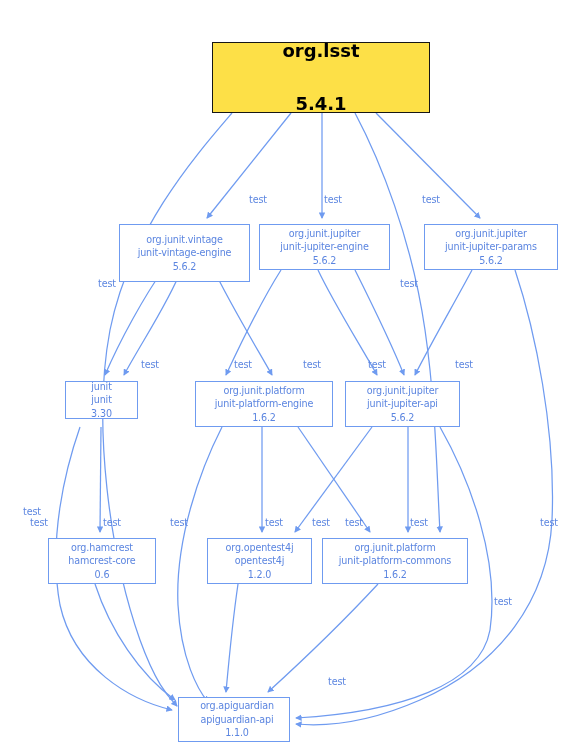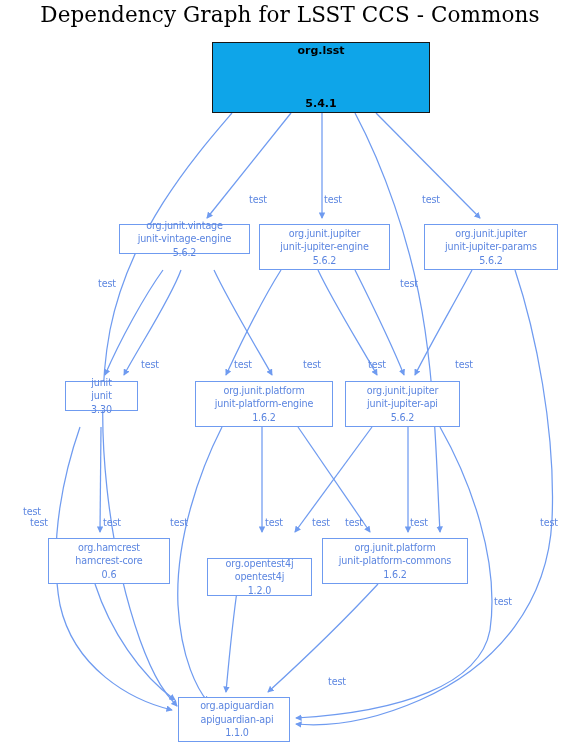--- a/index.html
+++ b/index.html
@@ -45,23 +45,23 @@
     text-align: center;
     display: flex;
     flex-direction: column;
     justify-content: center;
     align-items: center;
     letter-spacing: -0.15px;
     z-index: 3;
   }
   .node.root {
     border: 1.7px solid #161616;
-    background: #0ea5e9;
+    background: #fde047;
     color: #000000;
-    font-size: 11px;
+    font-size: 18px;
     line-height: 22.5px;
     font-weight: bold;
     letter-spacing: 0px;
     gap: 30px;
   }
   .node .ln { display: block; white-space: nowrap; }
   .edge-label {
     position: absolute;
     font-size: 9.6px;
     color: #5b85e0;
@@ -70,21 +70,20 @@
     z-index: 2;
     letter-spacing: -0.1px;
     margin-top: 33px;
   }
 </style>
 </head>
 <body>
 
 <div id="page">
 
-  <div id="graph-title">Dependency Graph for LSST CCS - Commons</div>
 
   <svg id="edges" viewBox="0 0 580 749" xmlns="http://www.w3.org/2000/svg">
     <defs>
       <marker id="arrow" viewBox="0 0 10 10" refX="8.6" refY="5" markerWidth="5.2" markerHeight="5.2" orient="auto-start-reverse">
         <path d="M 0 0 L 10 5 L 0 10 z" fill="#6f9bf0"></path>
       </marker>
     </defs>
     <g id="edge-paths">
         <path d="M232,113 C196,155 130,230 110,330 C92,425 110,555 140,640 C157,687 170,698 177,706" fill="none" stroke="#6f9bf0" stroke-width="1.25" marker-end="url(#arrow)"></path>
         <path d="M291,113 L207,218" fill="none" stroke="#6f9bf0" stroke-width="1.25" marker-end="url(#arrow)"></path>
@@ -111,56 +110,56 @@
         <path d="M238,584 C232,625 228,670 226,692" fill="none" stroke="#6f9bf0" stroke-width="1.25" marker-end="url(#arrow)"></path>
         <path d="M378,584 C340,625 290,672 268,692" fill="none" stroke="#6f9bf0" stroke-width="1.25" marker-end="url(#arrow)"></path>
       </g>
   </svg>
 
   <div id="node-layer">
       <div class="node root" style="left: 212px; top: 42px; width: 218px; height: 71px;">
         <span class="ln">org.lsst</span>
         <span class="ln">5.4.1</span>
       </div>
-      <div class="node" style="left: 119px; top: 224px; width: 131px; height: 30px;">
+      <div class="node" style="left: 119px; top: 224px; width: 131px; height: 58px;">
         <span class="ln">org.junit.vintage</span>
         <span class="ln">junit-vintage-engine</span>
         <span class="ln">5.6.2</span>
       </div>
       <div class="node" style="left: 259px; top: 224px; width: 131px; height: 46px;">
         <span class="ln">org.junit.jupiter</span>
         <span class="ln">junit-jupiter-engine</span>
         <span class="ln">5.6.2</span>
       </div>
       <div class="node" style="left: 424px; top: 224px; width: 134px; height: 46px;">
         <span class="ln">org.junit.jupiter</span>
         <span class="ln">junit-jupiter-params</span>
         <span class="ln">5.6.2</span>
       </div>
-      <div class="node" style="left: 65px; top: 381px; width: 73px; height: 30px;">
+      <div class="node" style="left: 65px; top: 381px; width: 73px; height: 38px;">
         <span class="ln">junit</span>
         <span class="ln">junit</span>
         <span class="ln">3.30</span>
       </div>
       <div class="node" style="left: 195px; top: 381px; width: 138px; height: 46px;">
         <span class="ln">org.junit.platform</span>
         <span class="ln">junit-platform-engine</span>
         <span class="ln">1.6.2</span>
       </div>
       <div class="node" style="left: 345px; top: 381px; width: 115px; height: 46px;">
         <span class="ln">org.junit.jupiter</span>
         <span class="ln">junit-jupiter-api</span>
         <span class="ln">5.6.2</span>
       </div>
-      <div class="node" style="left: 48px; top: 538px; width: 122px; height: 46px;">
+      <div class="node" style="left: 48px; top: 538px; width: 108px; height: 46px;">
         <span class="ln">org.hamcrest</span>
         <span class="ln">hamcrest-core</span>
         <span class="ln">0.6</span>
       </div>
-      <div class="node" style="left: 207px; top: 538px; width: 105px; height: 38px; margin-top: 20px;">
+      <div class="node" style="left: 207px; top: 538px; width: 105px; height: 46px;">
         <span class="ln">org.opentest4j</span>
         <span class="ln">opentest4j</span>
         <span class="ln">1.2.0</span>
       </div>
       <div class="node" style="left: 322px; top: 538px; width: 146px; height: 46px;">
         <span class="ln">org.junit.platform</span>
         <span class="ln">junit-platform-commons</span>
         <span class="ln">1.6.2</span>
       </div>
       <div class="node" style="left: 178px; top: 697px; width: 112px; height: 45px; padding-left: 6px;">

